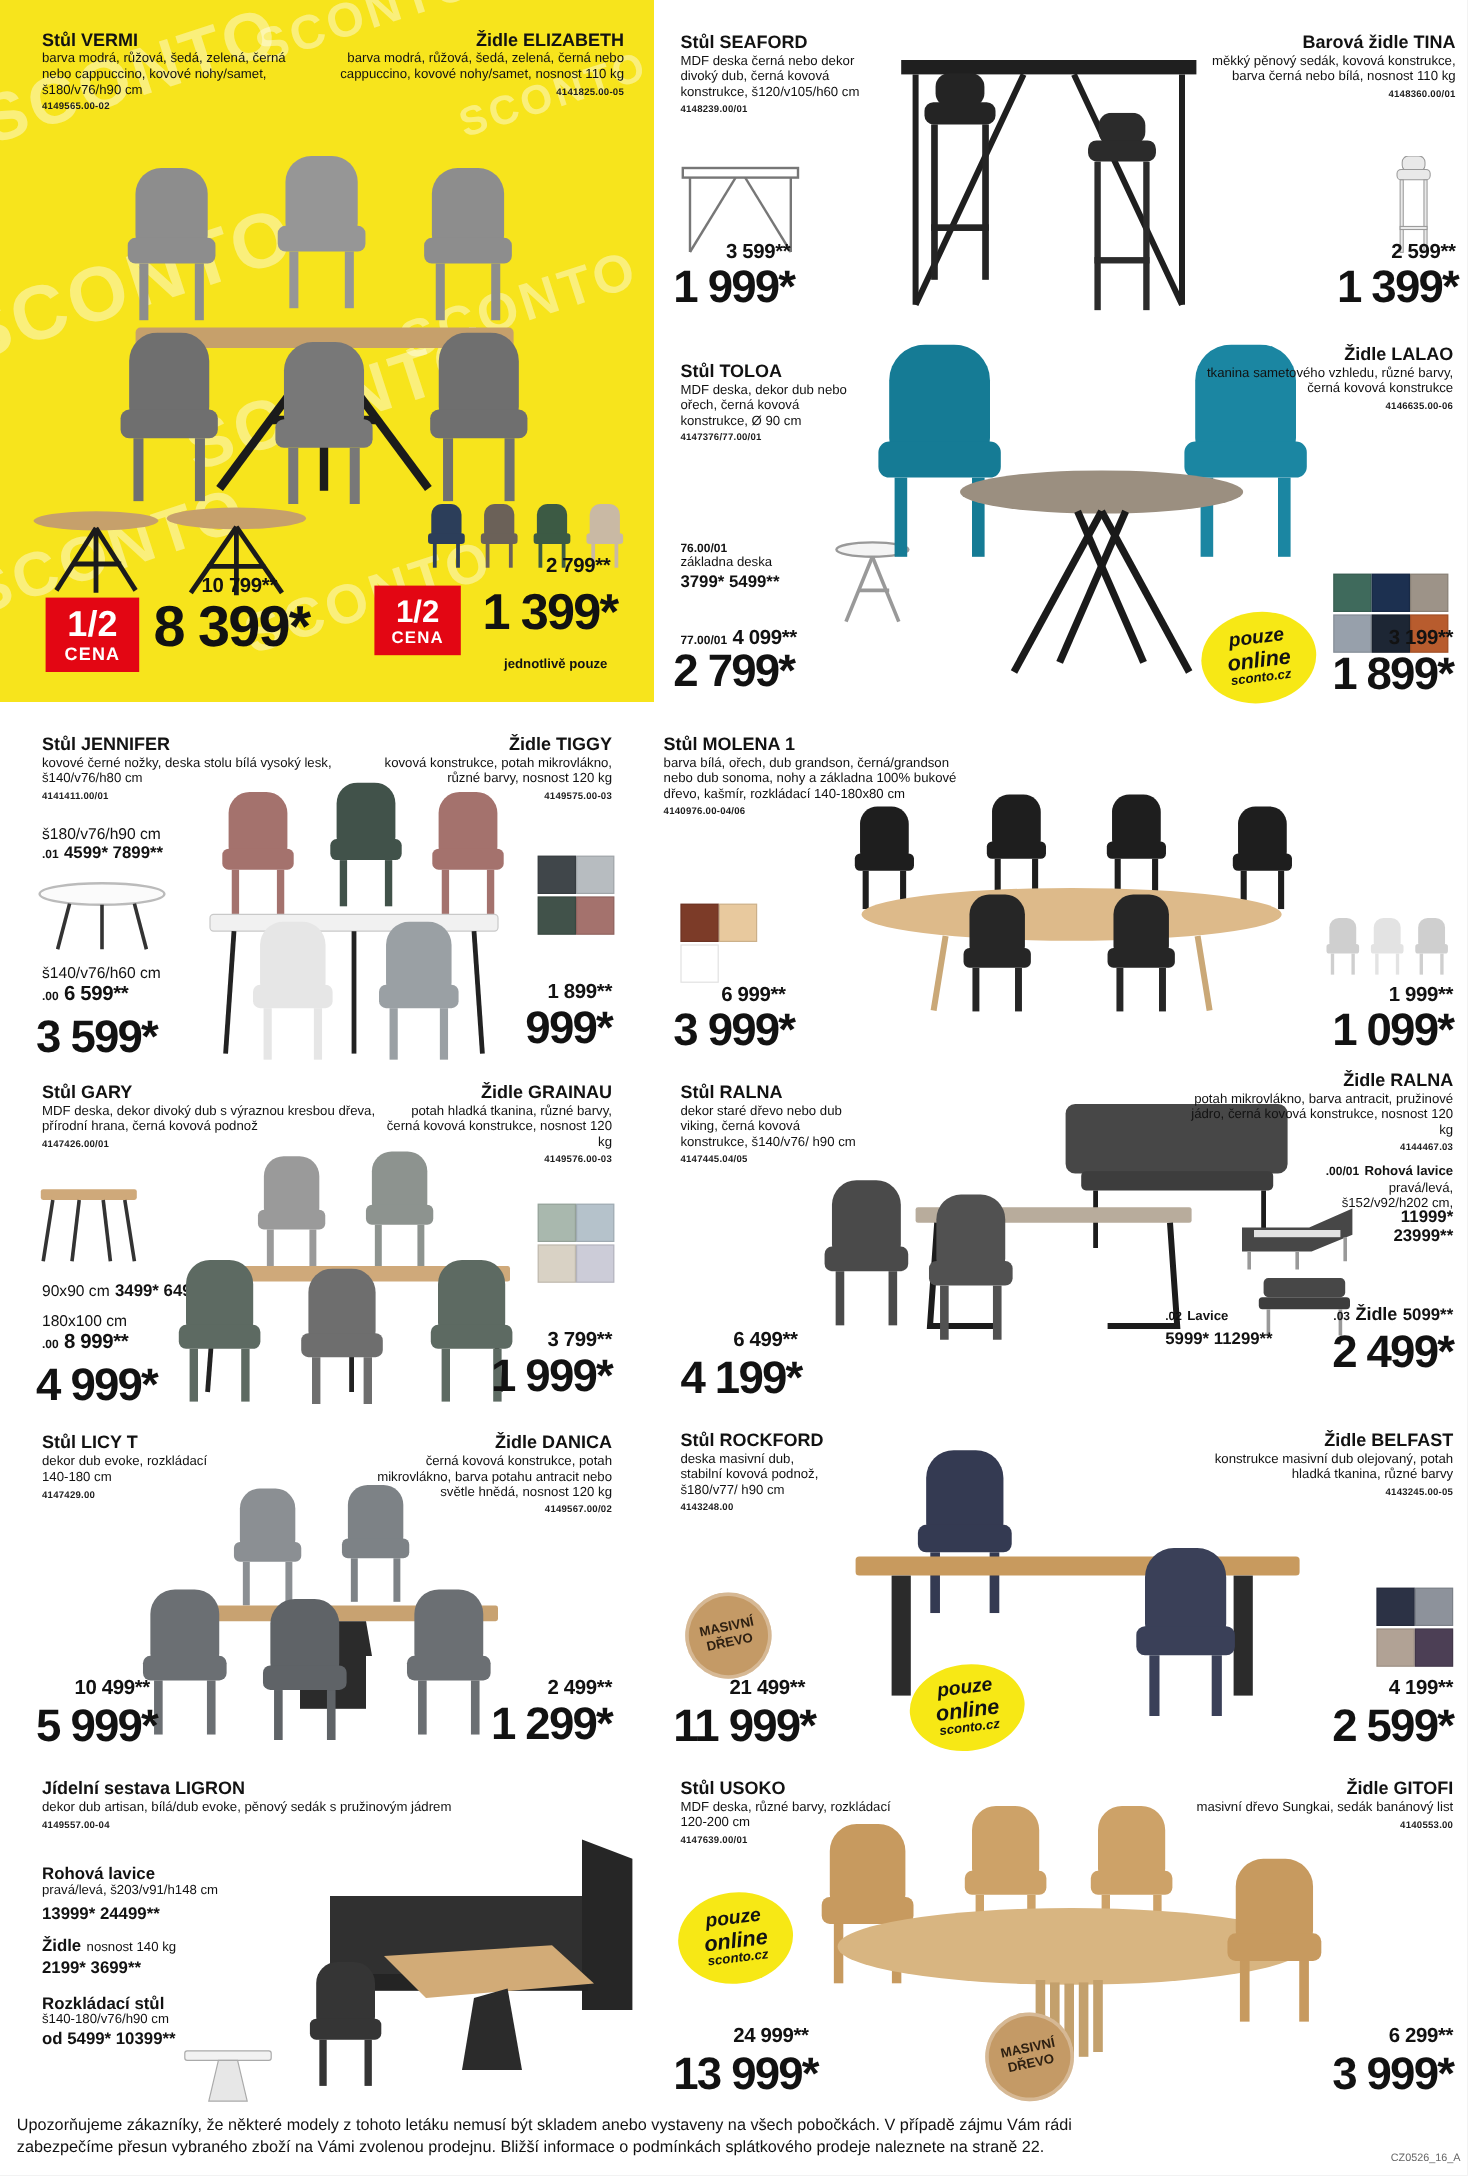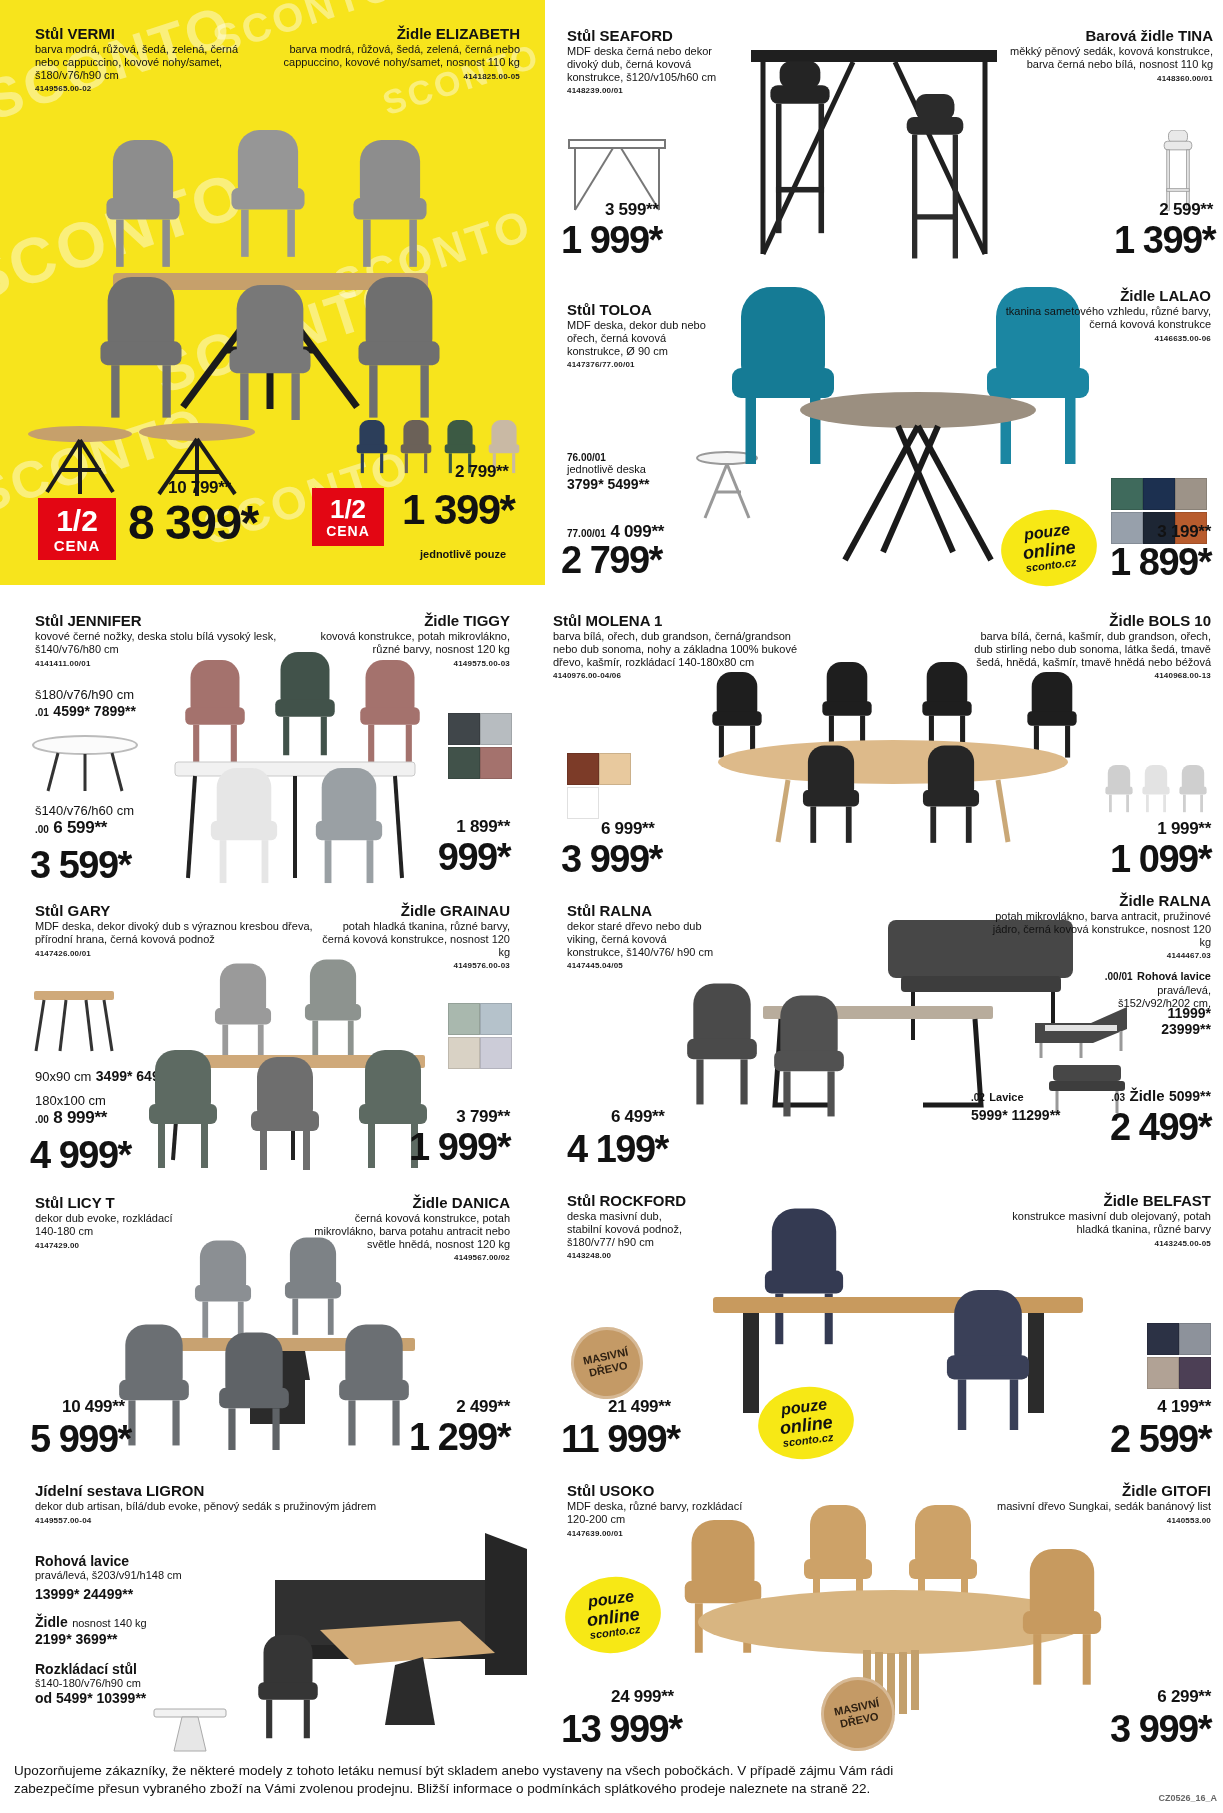--- a/index.html
+++ b/index.html
@@ -27,21 +27,21 @@
           transform:rotate(-7deg);font-weight:700;font-style:italic;line-height:1.05;text-align:center;}
   .online .o1{font-size:16px;}.online .o2{font-size:18px;}.online .o3{font-size:11px;}
   .massive{background:#c49a66;border-radius:50%;display:flex;flex-direction:column;align-items:center;justify-content:center;
            transform:rotate(-12deg);font-weight:800;font-size:11px;color:#2e2012;text-align:center;line-height:1.15;
            box-shadow:inset 0 0 0 3px rgba(255,255,255,.3);}
   .swatches{display:grid;gap:2px;}
   .swatches span{width:30px;height:30px;display:block;border:1px solid rgba(0,0,0,.12);}
   .sw2{grid-template-columns:repeat(2,30px);}
   .sw3{grid-template-columns:repeat(3,30px);}
   .footer{position:absolute;left:14px;top:1762px;width:1195px;font-size:13.5px;line-height:1.3;}
-  .fcode{position:absolute;right:6px;top:1793px;font-size:9px;color:#666;font-weight:700;}
+  .fcode{position:absolute;right:6px;top:1793px;font-size:9px;color:#666;font-weight:400;}
   svg{display:block;}
 </style>
 </head>
 <body>
 
 <svg width="0" height="0" style="position:absolute">
   <defs>
     <symbol id="ch" viewBox="0 0 40 60">
       <rect x="6" y="0" width="28" height="36" rx="10"></rect>
       <rect x="3" y="27" width="34" height="10" rx="3"></rect>
@@ -192,21 +192,21 @@
   </div>
 
   <div class="abs" style="left:553px;top:270px;width:670px;height:315px">
     <div class="abs" style="left:14px;top:32px;width:145px">
       <div class="t">Stůl TOLOA</div>
       <div class="d">MDF deska, dekor dub nebo ořech, černá kovová konstrukce, Ø 90 cm</div>
       <div class="c">4147376/77.00/01</div>
     </div>
     <div class="abs" style="left:14px;top:182px">
       <div class="pfx">76.00/01</div>
-      <div class="d">jednotlivě deska</div>
+      <div class="d">základna deska</div>
       <div class="refs">3799*   5499**</div>
     </div>
     <div class="abs" style="left:138px;top:178px">
       <svg width="72" height="74" viewBox="0 0 72 74">
         <ellipse cx="36" cy="10" rx="30" ry="6" fill="#f4f4f4" stroke="#999" stroke-width="2"></ellipse>
         <g stroke="#999" stroke-width="3" fill="none">
           <path d="M36 16 L14 70"></path>
             <path d="M36 16 L58 70"></path>
             <path d="M24 44 L50 44"></path>
         </g>
@@ -336,25 +336,20 @@
           <path d="M105 130 L95 192"></path>
             <path d="M315 130 L325 192"></path>
         </g>
         <use href="#ch" x="115" y="92" width="66" height="106" fill="#262626"></use>
         <use href="#ch" x="235" y="92" width="66" height="106" fill="#262626"></use>
       </svg>
     </div>
     <div class="abs ref" style="left:48px;top:224px">6 999**</div>
     <div class="abs big" style="left:8px;top:246px">3 999*</div>
 
-    <div class="abs r" style="left:415px;top:18px;width:243px">
-      <div class="t">Židle BOLS 10</div>
-      <div class="d">barva bílá, černá, kašmír, dub grandson, ořech, dub stirling nebo dub sonoma, látka šedá, tmavě šedá, hnědá, kašmír, tmavě hnědá nebo béžová</div>
-      <div class="c">4140968.00-13</div>
-    </div>
     <div class="abs" style="left:548px;top:168px">
       <svg width="110" height="56" viewBox="0 0 110 56">
         <use href="#ch" x="2" y="0" width="32" height="52" fill="#cfcfcf"></use>
         <use href="#ch" x="39" y="0" width="32" height="52" fill="#e3e3e3"></use>
         <use href="#ch" x="76" y="0" width="32" height="52" fill="#cfcfcf"></use>
       </svg>
     </div>
     <div class="abs ref r" style="left:540px;top:224px;width:118px">1 999**</div>
     <div class="abs big r" style="left:490px;top:246px;width:168px">1 099*</div>
   </div>

